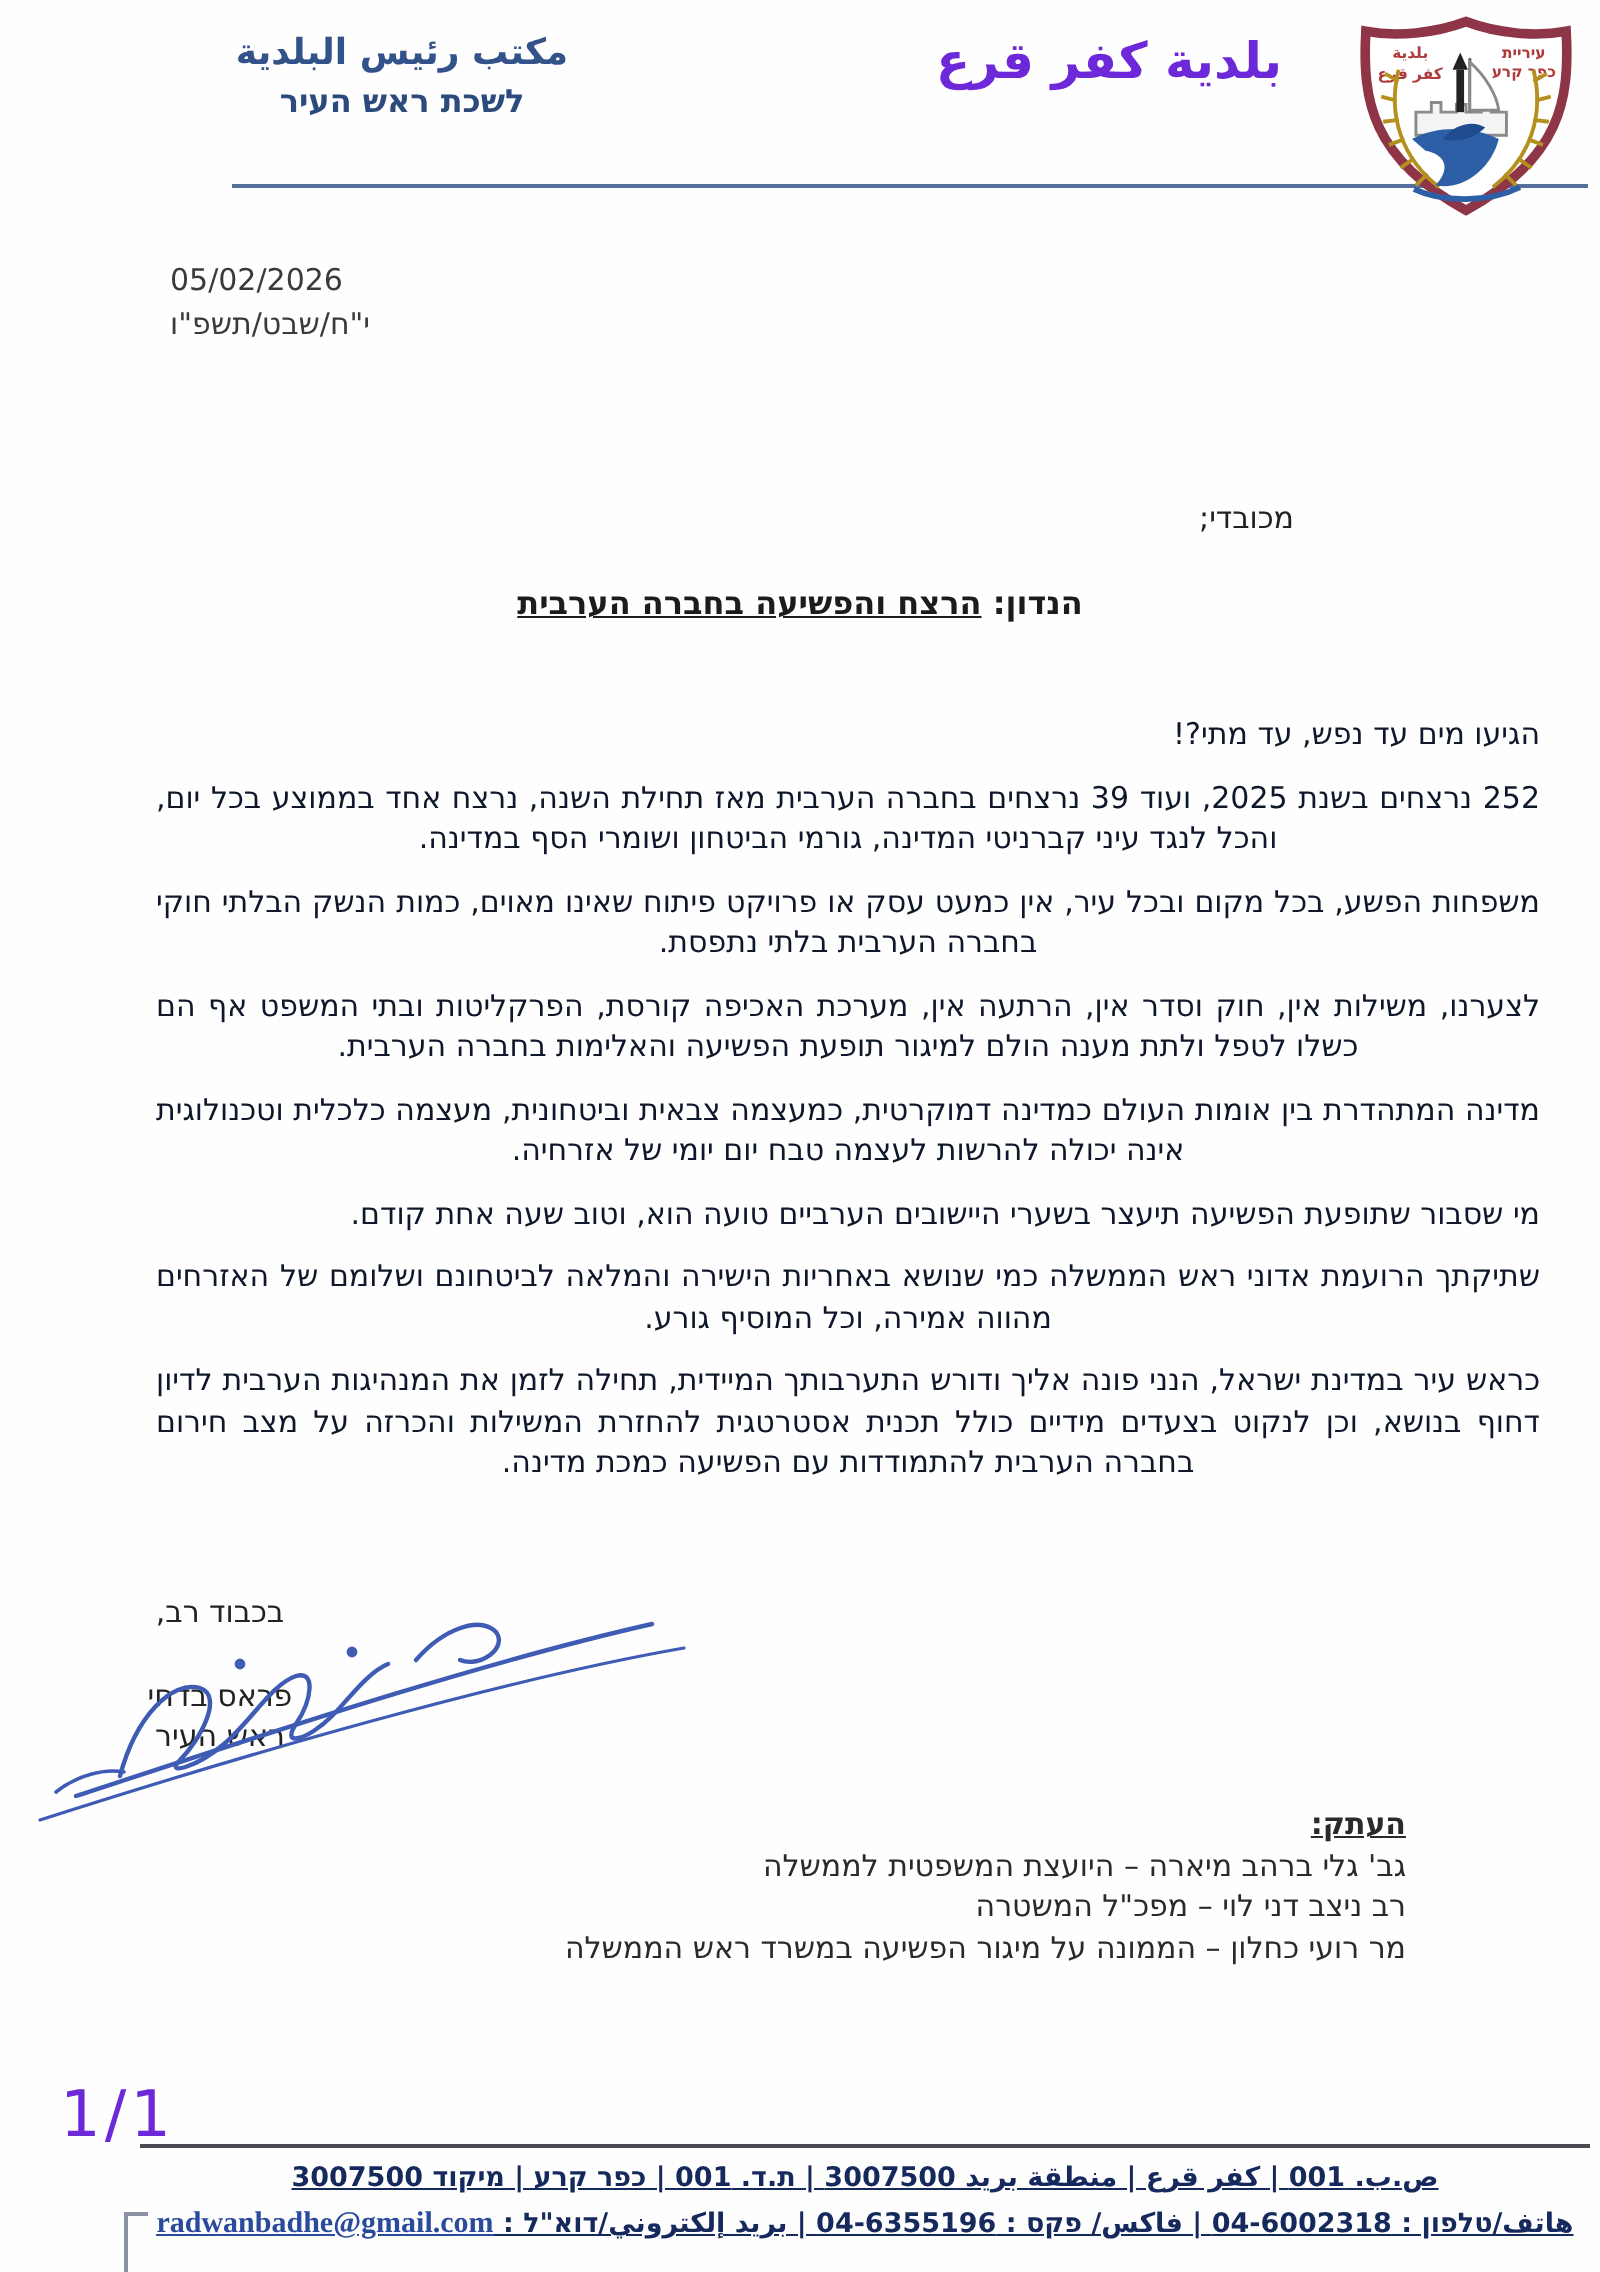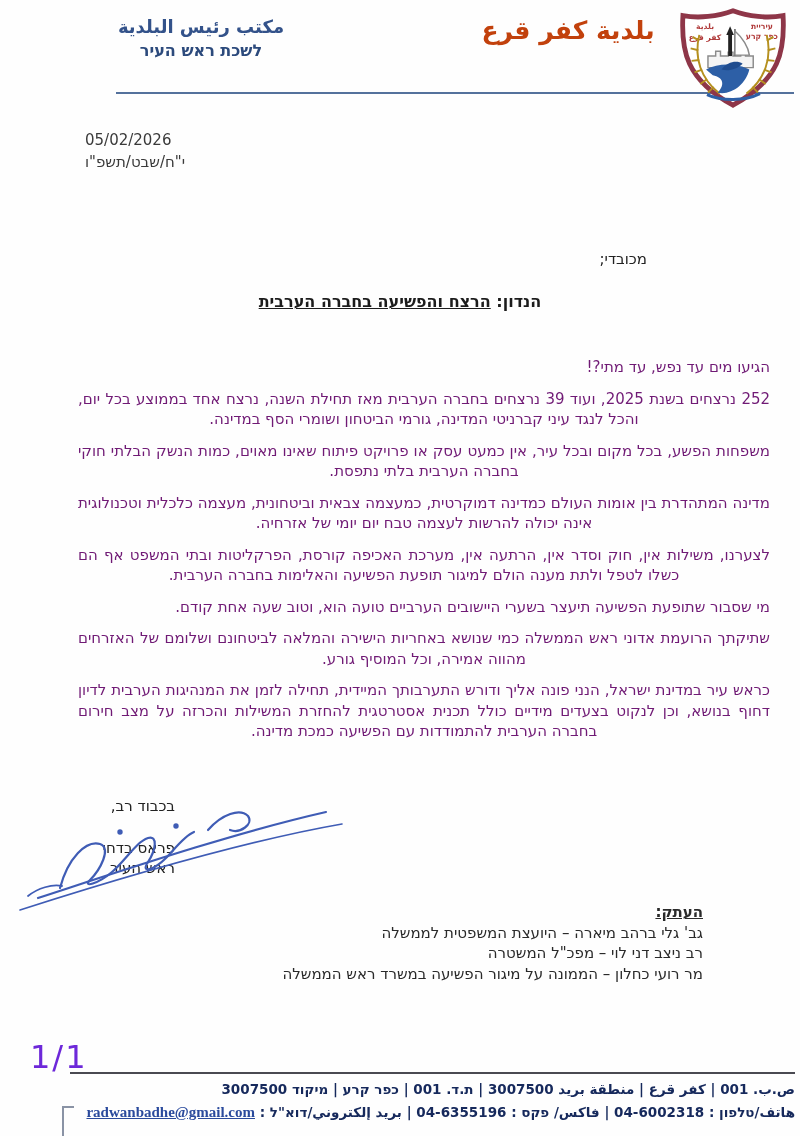--- a/index.html
+++ b/index.html
@@ -4,50 +4,50 @@
 <style>
   html,body{margin:0;padding:0;background:#ffffff;}
   .page{
     position:relative;width:800px;height:1136px;background:#fefefe;overflow:hidden;
     font-family:"DejaVu Sans",sans-serif;color:#2e2e2e;direction:rtl;
   }
   
   .office-block{position:absolute;top:14px;left:112px;width:178px;text-align:center;color:#33528a;}
   .office-ar{font-size:18px;font-weight:bold;line-height:26px;}
   .office-he{font-size:16px;font-weight:bold;line-height:22px;color:#2c4a7c;}
-  .muni-block{position:absolute;top:14px;right:132px;width:200px;text-align:center;color:#c2410c;}
+  .muni-block{position:absolute;top:14px;right:132px;width:200px;text-align:left;color:#6d28d9;}
   .muni-ar{font-size:25px;font-weight:bold;line-height:34px;}
   .muni-he{font-size:20px;font-weight:bold;line-height:28px;}
   .header-rule{position:absolute;top:92px;left:116px;right:6px;height:2px;background:#54719c;z-index:1;}
   .logo{position:absolute;top:6px;right:8px;width:118px;height:104px;z-index:2;}
   
   .date-block{position:absolute;top:129px;left:85px;direction:ltr;text-align:left;font-size:15px;line-height:22px;color:#3a3a3a;}
   .recipient{position:absolute;top:162px;right:27px;text-align:right;font-size:15px;line-height:20px;color:#222;}
   .recipient .city{font-weight:bold;text-decoration:underline;}
   .greeting{position:absolute;top:250px;right:153px;font-size:15px;color:#222;}
   
   .subject{position:absolute;top:292px;left:50%;transform:translateX(-50%);white-space:nowrap;
            font-size:16px;font-weight:bold;color:#1c1c1c;}
   .subject .subject-text{text-decoration:underline;}
   
   .letter-body{position:absolute;top:357px;left:40px;right:30px;padding-left:38px;
-               font-size:15px;line-height:20.5px;color:#701a75;}
+               font-size:15px;line-height:20.5px;color:#0f172a;}
   .letter-body p{margin:0 0 11px 0;text-align:justify;text-align-last:center;}
   .letter-body p.single{text-align:right;text-align-last:right;}
   
-  .sig-text{position:absolute;left:45px;top:796px;width:130px;text-align:right;font-size:15px;line-height:20px;color:#222;}
+  .sig-text{position:absolute;left:45px;top:796px;width:130px;text-align:center;font-size:15px;line-height:20px;color:#222;}
   .sig-name{margin-top:22px;}
   .sig-scribble{position:absolute;left:8px;top:788px;width:340px;height:130px;z-index:3;}
   
   .copies{position:absolute;top:902px;right:97px;text-align:right;font-size:15px;line-height:20.5px;color:#2a2a2a;}
   .copies .copies-label{font-weight:bold;text-decoration:underline;}
   
   .footer-rule{position:absolute;top:1072px;left:70px;right:5px;height:2px;background:#4a4a52;}
-  .footer{position:absolute;top:1078px;left:70px;right:5px;
-          font-size:13.5px;font-weight:bold;color:#16295c;line-height:23px;}
+  .footer{position:absolute;top:1078px;left:70px;right:5px;text-align:center;
+          font-size:13.5px;font-weight:bold;color:#16295c;line-height:23px;text-decoration:underline;}
   .footer .email{font-family:"Liberation Serif","DejaVu Serif",serif;color:#2a4a9c;
                  text-decoration:underline;direction:ltr;unicode-bidi:embed;font-size:15px;font-weight:bold;}
   .page-indicator{position:absolute;left:30px;top:1038px;direction:ltr;
                   font-size:32px;color:#6d28d9;letter-spacing:2px;}
   .scan-artifact{position:absolute;left:62px;top:1106px;width:10px;height:30px;
                  border-left:2px solid #8a93a5;border-top:2px solid #8a93a5;}
 </style>
 </head>
 <body>
 
@@ -102,22 +102,22 @@
 
   <div class="subject">
     <span>הנדון:</span>
     <span class="subject-text">הרצח והפשיעה בחברה הערבית</span>
   </div>
 
   <div class="letter-body">
     <p class="single">הגיעו מים עד נפש, עד מתי?!</p>
     <p>252 נרצחים בשנת 2025, ועוד 39 נרצחים בחברה הערבית מאז תחילת השנה, נרצח אחד בממוצע בכל יום, והכל לנגד עיני קברניטי המדינה, גורמי הביטחון ושומרי הסף במדינה.</p>
     <p>משפחות הפשע, בכל מקום ובכל עיר, אין כמעט עסק או פרויקט פיתוח שאינו מאוים, כמות הנשק הבלתי חוקי בחברה הערבית בלתי נתפסת.</p>
+    <p>לצערנו, משילות אין, חוק וסדר אין, הרתעה אין, מערכת האכיפה קורסת, הפרקליטות ובתי המשפט אף הם כשלו לטפל ולתת מענה הולם למיגור תופעת הפשיעה והאלימות בחברה הערבית.</p>
     <p>מדינה המתהדרת בין אומות העולם כמדינה דמוקרטית, כמעצמה צבאית וביטחונית, מעצמה כלכלית וטכנולוגית אינה יכולה להרשות לעצמה טבח יום יומי של אזרחיה.</p>
-    <p>לצערנו, משילות אין, חוק וסדר אין, הרתעה אין, מערכת האכיפה קורסת, הפרקליטות ובתי המשפט אף הם כשלו לטפל ולתת מענה הולם למיגור תופעת הפשיעה והאלימות בחברה הערבית.</p>
     <p class="single">מי שסבור שתופעת הפשיעה תיעצר בשערי היישובים הערביים טועה הוא, וטוב שעה אחת קודם.</p>
     <p>שתיקתך הרועמת אדוני ראש הממשלה כמי שנושא באחריות הישירה והמלאה לביטחונם ושלומם של האזרחים מהווה אמירה, וכל המוסיף גורע.</p>
     <p>כראש עיר במדינת ישראל, הנני פונה אליך ודורש התערבותך המיידית, תחילה לזמן את המנהיגות הערבית לדיון דחוף בנושא, וכן לנקוט בצעדים מידיים כולל תכנית אסטרטגית להחזרת המשילות והכרזה על מצב חירום בחברה הערבית להתמודדות עם הפשיעה כמכת מדינה.</p>
   </div>
 
   <div class="sig-text">
     <div>בכבוד רב,</div>
     <div class="sig-name">פראס בדחי</div>
     <div>ראש העיר</div>
   </div>

